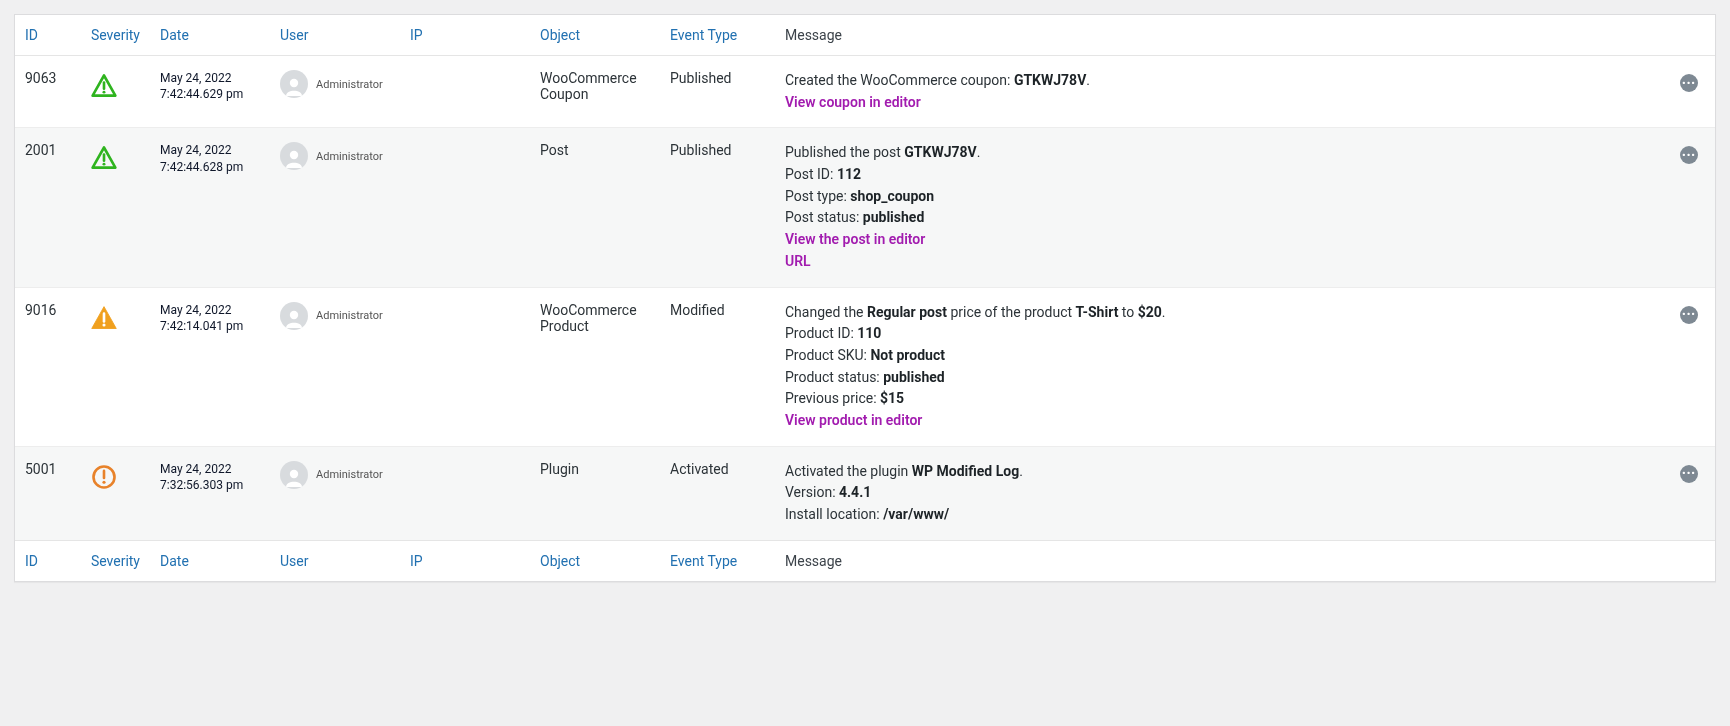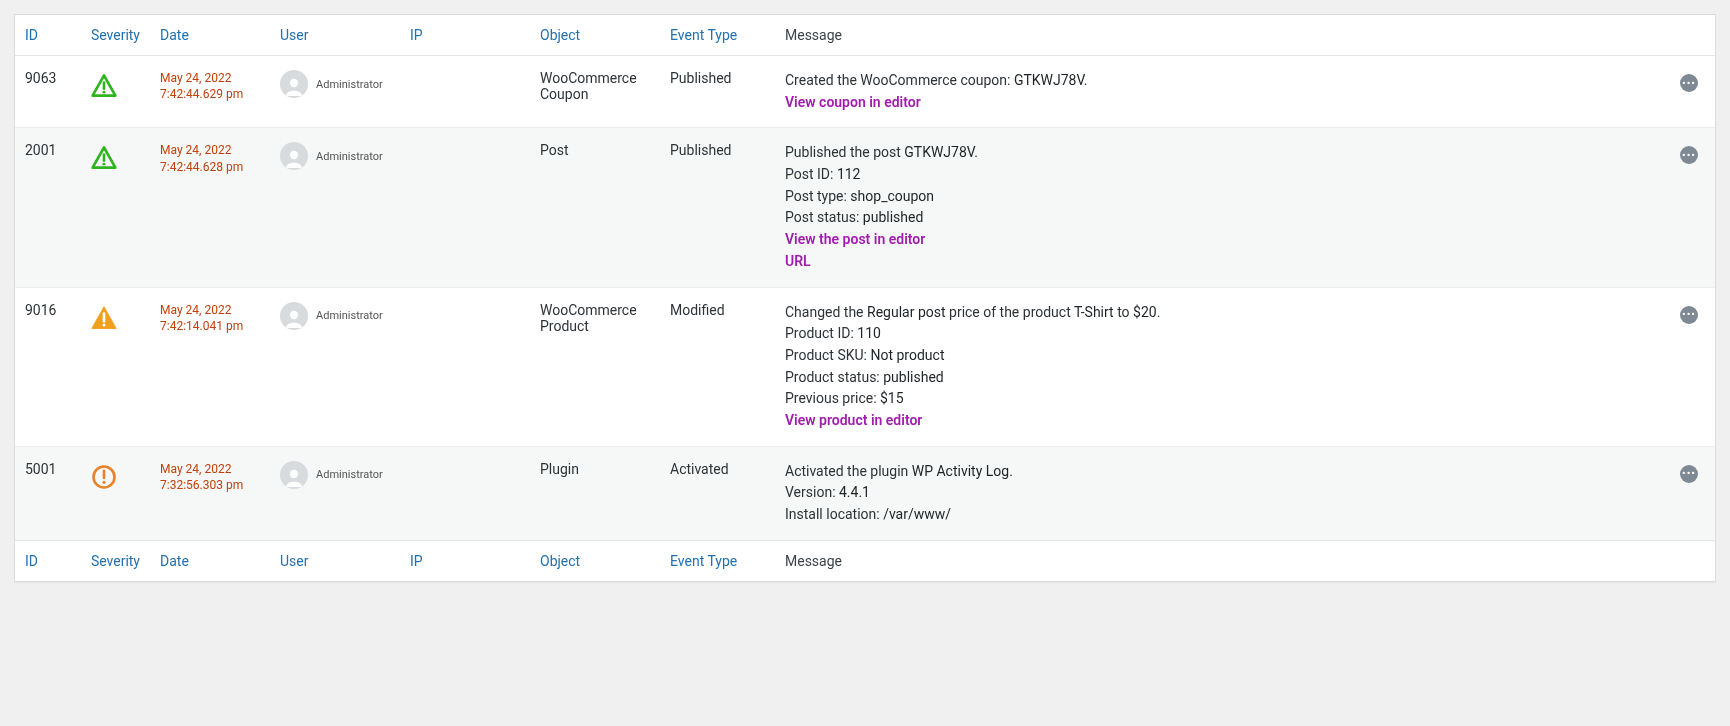--- a/index.html
+++ b/index.html
@@ -32,31 +32,31 @@
   tbody td { padding: 14px 10px; vertical-align: top; font-size: 14px; color: #2c3338; }
   .col-id { width: 65px; }
   .col-severity { width: 70px; text-align: right; }
   .col-date { width: 120px; }
   .col-user { width: 130px; }
   .col-ip { width: 130px; }
   .col-object { width: 130px; margin-top: 20px; }
   .col-event { width: 115px; }
   .col-message { width: auto; }
   .col-actions { width: 45px; }
-  .date-line { font-size: 12px; color: #c2410c; line-height: 1.35; }
+  .date-line { font-size: 12px; color: #0f172a; line-height: 1.35; }
   .user-cell { display: flex; align-items: center; gap: 8px; }
   .avatar {
     width: 28px; height: 28px; border-radius: 50%;
     background: #d8dbde; display: flex; align-items: flex-end; justify-content: center; overflow: hidden;
   }
   .avatar svg { width: 24px; height: 24px; fill: #fff; }
   .user-name { font-size: 11px; color: #555; }
   .severity-icon { width: 28px; height: 28px; display: block; margin-top: 2px; }
   .msg-line { line-height: 1.55; }
-  .msg-line b { font-weight: 400; color: #1d2327; }
+  .msg-line b { font-weight: 700; color: #1d2327; }
   .msg-link { color: #a21caf; cursor: pointer; font-weight: 600; }
   .action-dot {
     width: 18px; height: 18px; border-radius: 50%; background: #7e8993;
     display: flex; align-items: center; justify-content: center; cursor: pointer;
     margin-top: 4px;
   }
   .action-dot span { color: #fff; font-size: 11px; line-height: 1; letter-spacing: 1px; }
 </style>
 </head>
 <body>
@@ -198,21 +198,21 @@
                   <path d="M4 22 C4 15,20 15,20 22 Z"></path>
                 </svg>
               </span>
               <span class="user-name">Administrator</span>
             </div>
           </td>
           <td></td>
           <td>Plugin</td>
           <td>Activated</td>
           <td>
-            <div class="msg-line">Activated the plugin <b>WP Activity Log</b>.<br>Version: <b>4.4.1</b><br>Install location: <b>/var/www/</b></div>
+            <div class="msg-line">Activated the plugin <b>WP Modified Log</b>.<br>Version: <b>4.4.1</b><br>Install location: <b>/var/www/</b></div>
           </td>
           <td>
             <div class="action-dot">
               <span>•••</span>
             </div>
           </td>
         </tr>
       </tbody>
   <tfoot>
     <tr>

